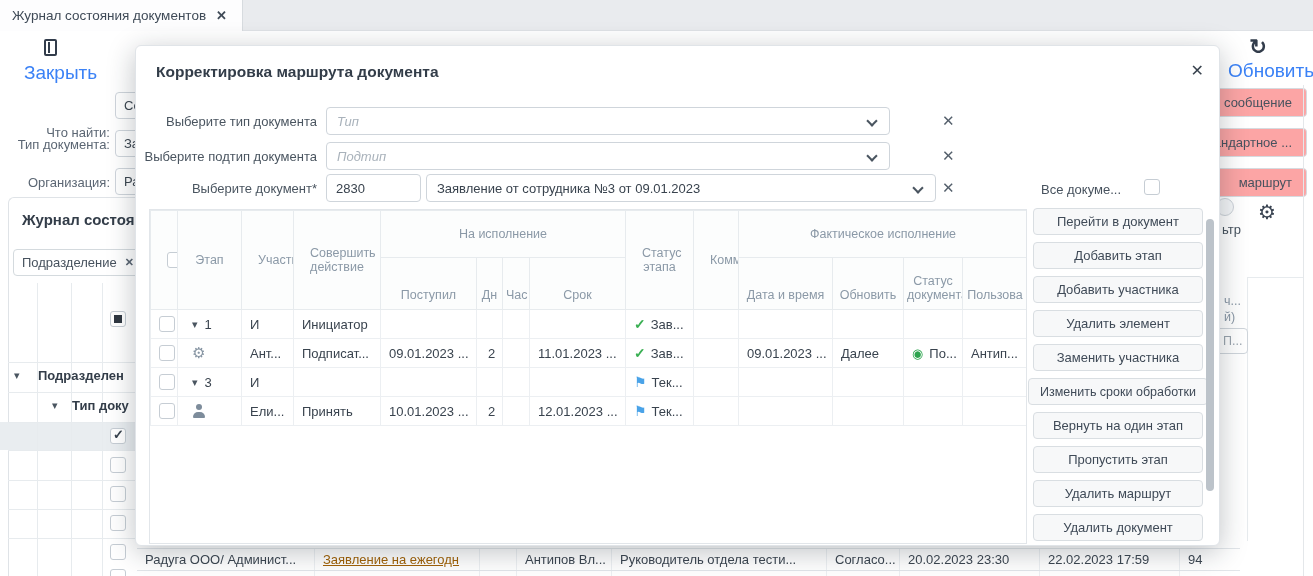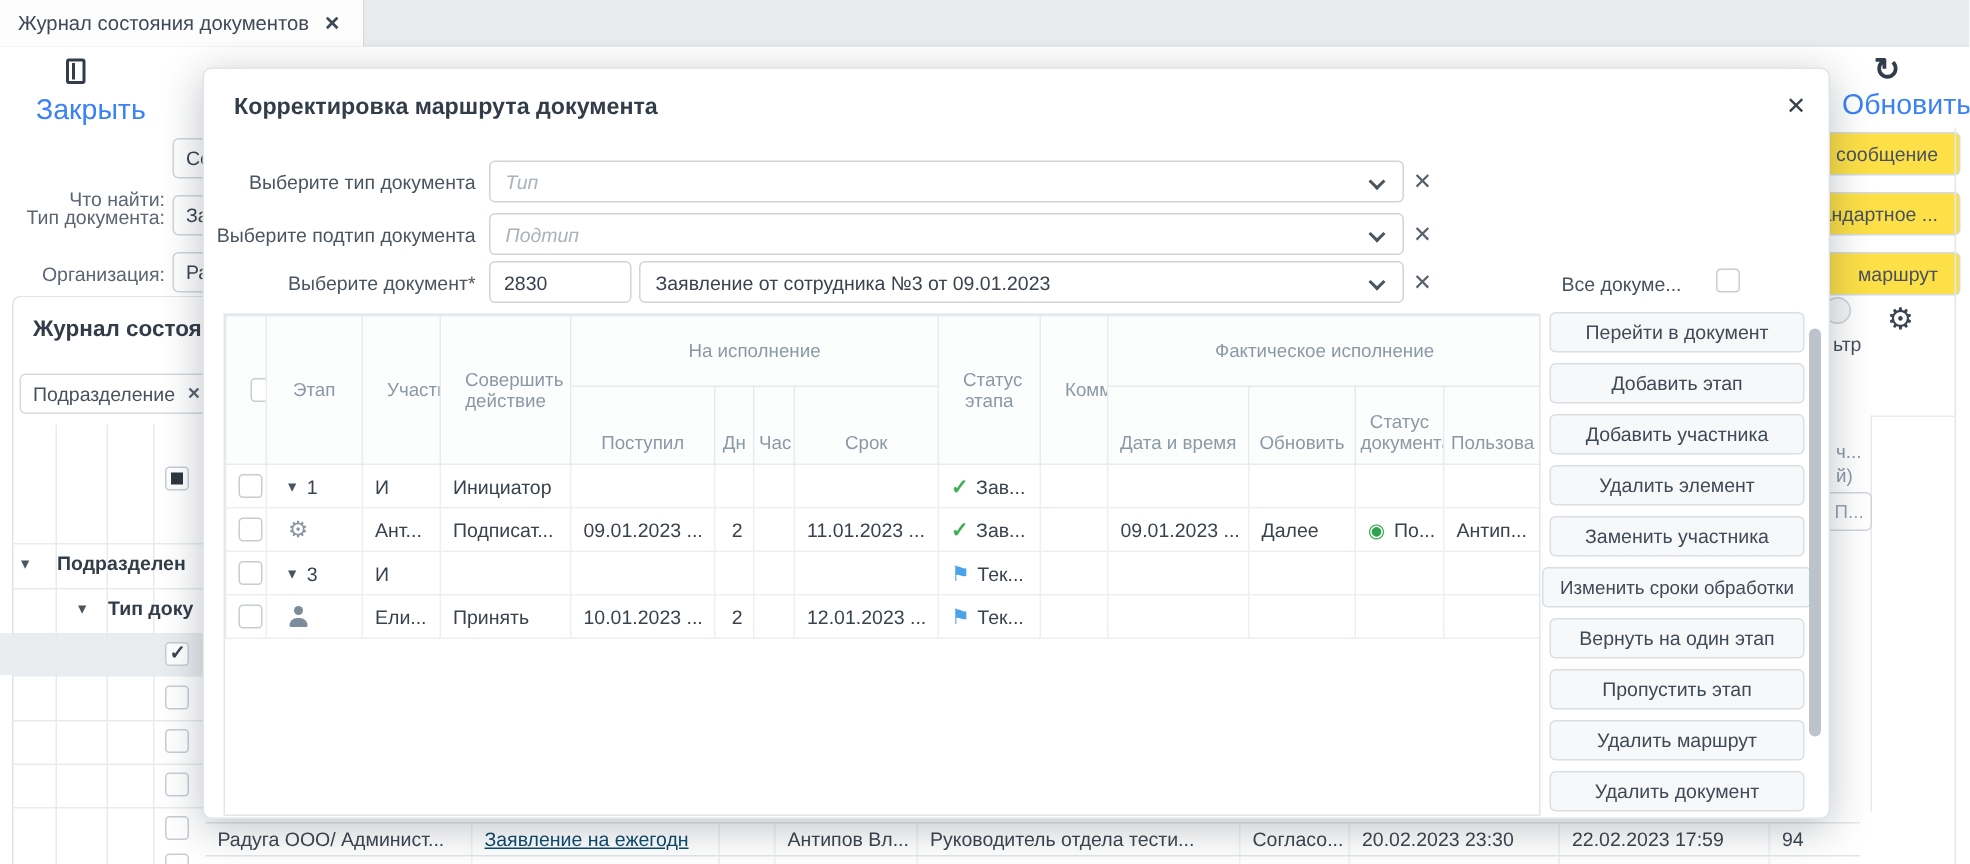--- a/index.html
+++ b/index.html
@@ -33,42 +33,42 @@
   .sel-row-bg { position:absolute; left:0; top:422px; width:139px; height:28px; background:#e9edf0; }
 
   .cb { width:16px; height:16px; border:1px solid #c6cdd4; border-radius:3px; background:#fff; position:absolute; }
   .cb-ind::after { content:""; position:absolute; left:3px; top:3px; width:8px; height:8px; background:#2f3740; }
   .cb-check::after { content:"\2713"; position:absolute; left:2px; top:-2px; font-size:13px; font-weight:bold; color:#39434e; }
 
   .grp-arrow { position:absolute; font-size:11px; color:#4a5560; }
   .grp-label { position:absolute; font-size:13px; font-weight:bold; color:#333d49; white-space:nowrap; overflow:hidden; }
 
   
-  .side-btn { position:absolute; left:1150px; width:157px; height:29px; background:#fde047; border:1px solid #d6dbe0; border-radius:4px; display:flex; align-items:center; justify-content:flex-end; padding-right:14px; font-size:13px; color:#47525e; cursor:pointer;text-align:center; }
+  .side-btn { position:absolute; left:1150px; width:157px; height:29px; background:#fca5a5; border:1px solid #d6dbe0; border-radius:4px; display:flex; align-items:center; justify-content:flex-end; padding-right:14px; font-size:13px; color:#47525e; cursor:pointer;text-align:center; }
   .toggle-frag { position:absolute; left:1216px; top:198px; width:18px; height:18px; border:1px solid #ccd2d8; border-radius:50%; background:#f4f6f8; }
   .gear-glyph { position:absolute; left:1258px; top:200px; font-size:20px; color:#3a4452; cursor:pointer; }
   .frag-text { position:absolute; font-size:13px; color:#47525e; white-space:nowrap; }
   .frag-head { position:absolute; font-size:12.5px; color:#8b99a7; white-space:nowrap; }
   .frag-input { position:absolute; left:1190px; top:328px; width:58px; height:26px; border:1px solid #cfd5db; border-radius:4px; background:#fff; font-size:12.5px; color:#9aa4ae; padding:5px 0 0 32px; overflow:hidden; }
 
   
   .bgrow { position:absolute; left:137px; width:1103px; display:flex; font-size:13px; color:#3c4651; background:#fff; border-top:1px solid #e2e6ea; }
   .bgrow > div { height:100%; padding:3px 8px 0 8px; overflow:hidden; white-space:nowrap; border-right:1px solid #edf0f3; }
   .bg-c1{width:178px;} .bg-c2{width:165px;} .bg-c3{width:37px;} .bg-c4{width:95px;}
   .bg-c5{width:215px;} .bg-c6{width:73px;} .bg-c7{width:140px;} .bg-c8{width:140px;} .bg-c9{width:60px; border-right:none !important;}
-  .doclink { color:#0c4a6e; text-decoration:underline; cursor:pointer; }
+  .doclink { color:#a16207; text-decoration:underline; cursor:pointer; }
   .win-scroll-line { position:absolute; left:1303px; top:85px; width:1px; height:491px; background:#e4e7ea; }
 
   
   .modal { position:absolute; left:135px; top:45px; width:1085px; height:501px; background:#fff; border:1px solid #e0e4e8; border-radius:6px; box-shadow:0 6px 28px rgba(25,35,48,.28); }
   .m-title { position:absolute; left:20px; top:17px; font-size:15.5px; font-weight:bold; color:#333d49; }
   .m-close { position:absolute; right:15px; top:15px; font-size:16px; color:#39434e; cursor:pointer; }
 
   .m-label { position:absolute; right:902px; font-size:13px; color:#4a5560; white-space:nowrap; }
-  .m-select { position:absolute; left:190px; width:610px; height:28px; border:1px solid #cfd5db; border-radius:4px; background:#fff; display:flex; align-items:center; padding:0 30px 0 10px; font-size:13px; cursor:pointer; }
+  .m-select { position:absolute; left:190px; width:564px; height:28px; border:1px solid #cfd5db; border-radius:4px; background:#fff; display:flex; align-items:center; padding:0 30px 0 10px; font-size:13px; cursor:pointer; }
   .m-select .ph { font-style:italic; color:#a9b2bb; }
   .chev { position:absolute; right:13px; top:9px; width:8px; height:8px; border-right:2px solid #4a5560; border-bottom:2px solid #4a5560; transform:rotate(45deg); }
   .m-clear { position:absolute; left:806px; font-size:15px; color:#55606c; cursor:pointer; }
   .m-numinput { position:absolute; left:190px; width:95px; height:28px; border:1px solid #cfd5db; border-radius:4px; background:#fff; font-size:13px; color:#39434e; padding:6px 0 0 9px; }
   .m-docselect { left:290px; width:510px; }
   .alldocs-label { position:absolute; left:905px; top:136px; font-size:13px; color:#47525e; }
   .alldocs-cb { left:1008px; top:133px; position:absolute; }
 
   
   .m-tablebox { position:absolute; left:13px; top:163px; width:878px; height:335px; border:1px solid #e2e6ea; overflow:hidden; background:#fff; }

